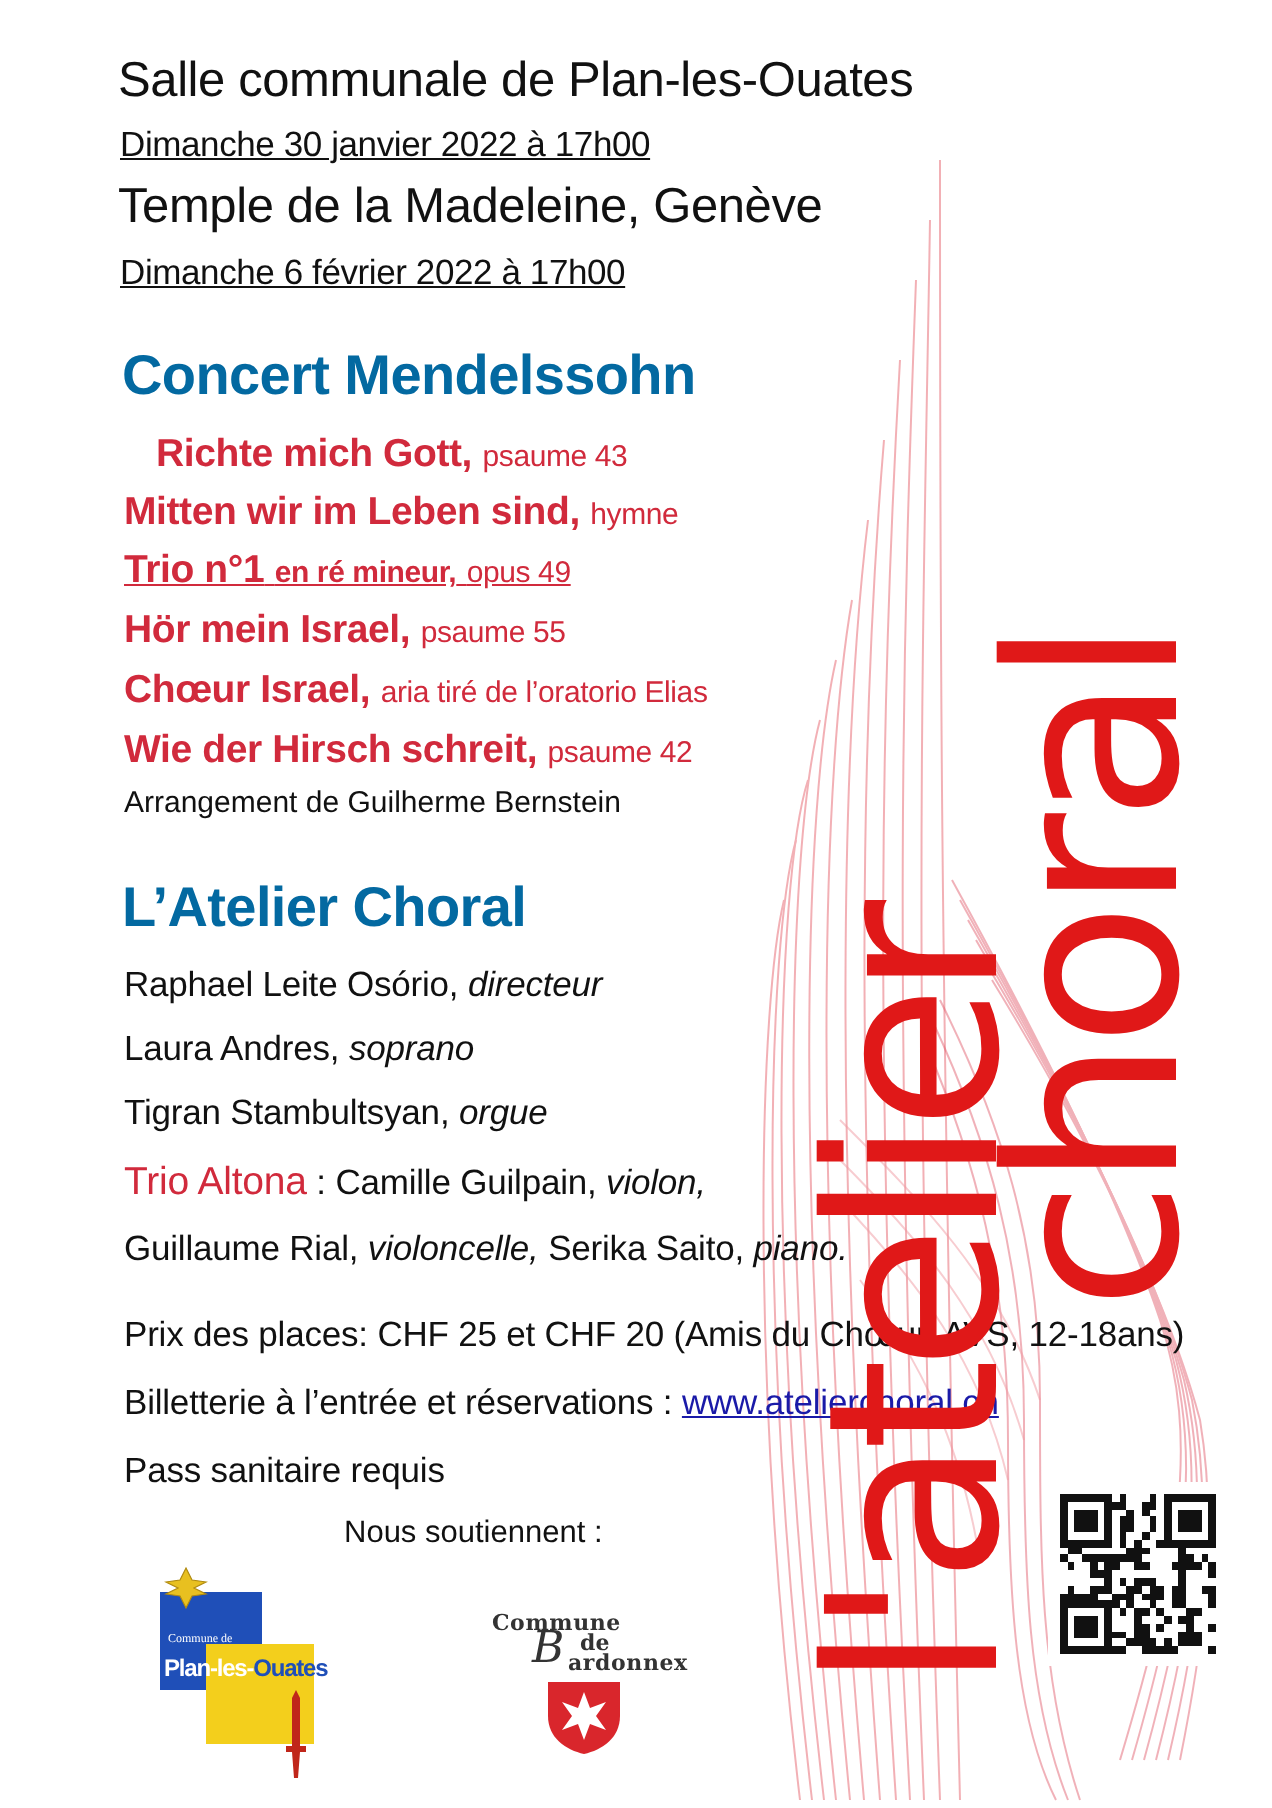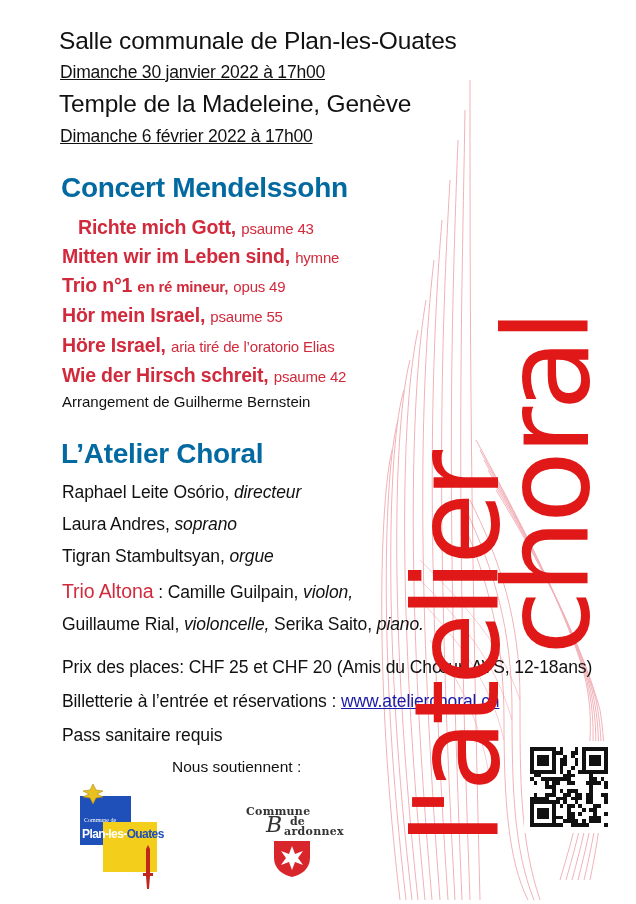--- a/index.html
+++ b/index.html
@@ -91,31 +91,31 @@
 <div class="abs h1" style="left:61px; top:172px;">Concert Mendelssohn</div>
 
 <div class="abs work" style="left:78px; top:216px;">
   <span>Richte mich Gott,</span>
   <span class="sub">psaume 43</span>
 </div>
 <div class="abs work" style="left:62px; top:245px;">
   <span>Mitten wir im Leben sind,</span>
   <span class="sub">hymne</span>
 </div>
-<div class="abs work" style="left:62px; top:274px;">
+<div class="abs work" style="left:62px; top:274px;text-decoration:underline;">
   <span>Trio n°1</span>
   <span class="subb">en ré mineur,</span>
   <span class="sub">opus 49</span>
 </div>
 <div class="abs work" style="left:62px; top:304px;">
   <span>Hör mein Israel,</span>
   <span class="sub">psaume 55</span>
 </div>
 <div class="abs work" style="left:62px; top:334px;">
-  <span>Höre Israel,</span>
+  <span>Chœur Israel,</span>
   <span class="sub">aria tiré de l’oratorio Elias</span>
 </div>
 <div class="abs work" style="left:62px; top:364px;">
   <span>Wie der Hirsch schreit,</span>
   <span class="sub">psaume 42</span>
 </div>
 <div class="abs arr" style="left:62px; top:393px;">Arrangement de Guilherme Bernstein</div>
 
 <div class="abs h1" style="left:61px; top:438px;">L’Atelier Choral</div>
 

